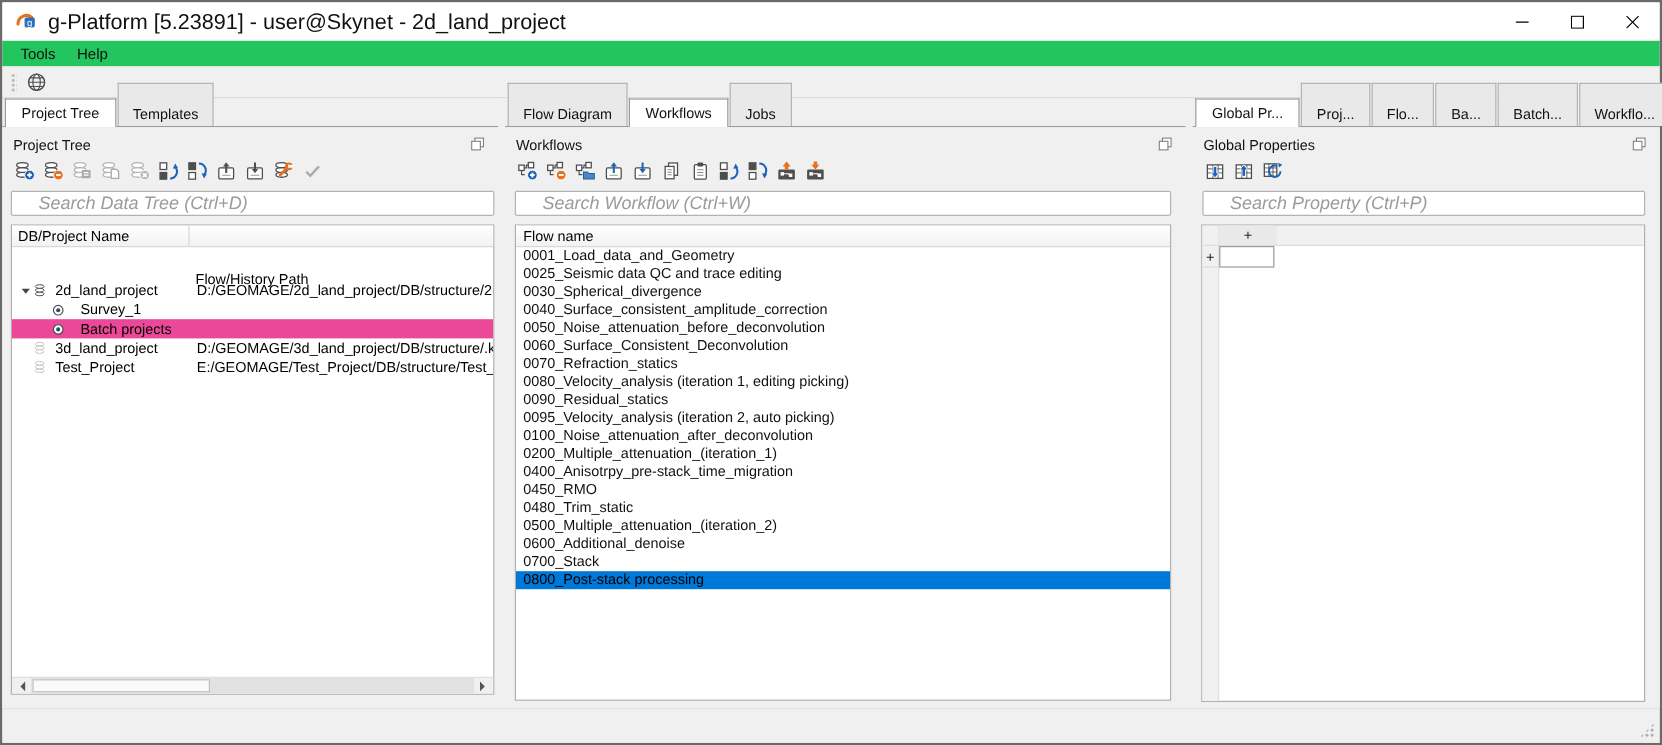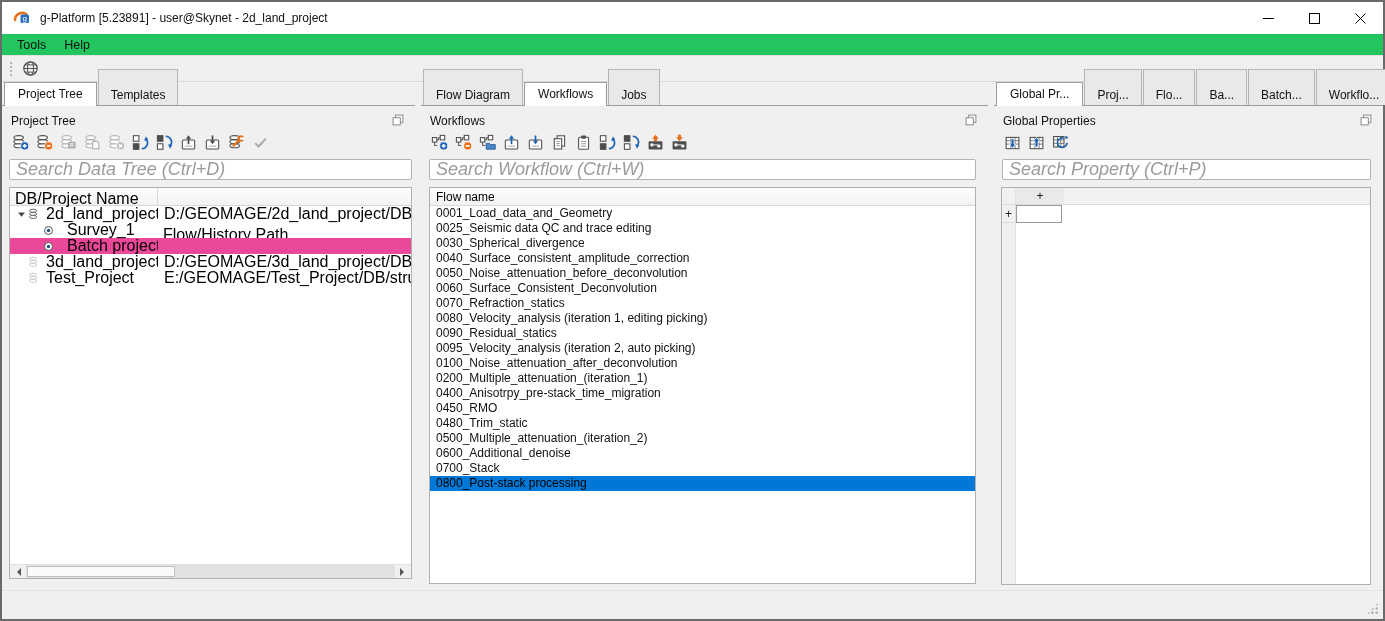--- a/index.html
+++ b/index.html
@@ -2,21 +2,21 @@
 <html style="--sel: #0078d7;"><head>
 <meta charset="utf-8">
 <style>
   html,body{margin:0;padding:0;background:#d8d8d8;font-family:"Liberation Sans",sans-serif;}
   *{box-sizing:border-box;}
   .window{width:1385px;height:621px;border:2px solid #6a6a6a;background:#f0f0f0;display:flex;flex-direction:column;position:relative;}
 
   
   .titlebar{height:32px;background:#fff;display:flex;align-items:center;flex:0 0 auto;}
   .app-icon{width:20px;height:20px;margin:0 8px 0 10px;flex:none;}
-  .title{font-size:12px;color:#111;white-space:nowrap;}
+  .title{font-size:18px;color:#111;white-space:nowrap;}
   .win-btns{margin-left:auto;display:flex;height:100%;}
   .win-btn{width:46px;display:flex;align-items:center;justify-content:center;}
   .win-btn svg{width:11px;height:11px;}
 
   
   .menubar{height:21px;background:#22c55e;display:flex;align-items:center;padding-left:6px;flex:0 0 auto;}
   .menu-item{font-size:12.5px;padding:2px 9px;color:#111;}
   .toolbar-main{height:27px;background:#f0f0f0;border-top:1px solid #e2e2e2;border-bottom:1px solid #d8d8d8;display:flex;align-items:center;padding-left:4px;flex:0 0 auto;}
   .grip{width:5px;height:16px;margin:0 6px 0 3px;background-image:radial-gradient(circle,#b4b4b4 1px,transparent 1.3px);background-size:4px 4px;}
   .tbtn{width:20px;height:20px;display:flex;align-items:center;justify-content:center;flex:none;}
@@ -32,26 +32,26 @@
 
   .tabs{display:flex;align-items:flex-end;height:24px;padding-left:2px;border-bottom:1px solid #9b9b9b;flex:0 0 auto;}
   .tab{font-size:12px;line-height:14px;padding:18px 12px 3px;background:#e9e9e9;border:1px solid #b5b5b5;border-bottom:none;margin-right:1px;margin-top:2px;color:#111;white-space:nowrap;}
   .tab.active{background:#fff;border-color:#9b9b9b;margin-top:0;margin-bottom:-1px;padding:4px 13px 5px;}
 
   .dock{flex:1;display:flex;flex-direction:column;min-height:0;background:#f0f0f0;}
   .dock-title{display:flex;align-items:center;padding:7px 9px 2px 9px;font-size:12px;color:#111;flex:none;}
   .float-btn{margin-left:auto;width:15px;height:15px;}
   .float-btn svg{width:14px;height:14px;}
   .icon-row{display:flex;align-items:center;gap:4px;padding:3px 4px 3px 8px;height:25px;flex:none;}
-  .search{height:21px;border:1px solid #b3b3b3;border-radius:2px;font-size:18px;padding:0 6px;background:#fff;font-family:"Liberation Sans",sans-serif;margin:4px 12px 2px 8px;flex:none;outline:none;color:#222;}
+  .search{height:21px;border:1px solid #b3b3b3;border-radius:2px;font-size:15px;padding:0 22px;background:#fff;font-family:"Liberation Sans",sans-serif;margin:4px 12px 2px 8px;flex:none;outline:none;color:#222;}
   .search::placeholder{color:#9b9b9b;font-style:italic;}
   .panel.left .search{margin:4px 3px 2px 7px;}
 
   
-  .tree-box{flex:1;margin:5px 3px 11px 7px;border:1px solid #b0b0b0;background:#fff;display:flex;flex-direction:column;min-height:0;font-size:16px;}
+  .tree-box{flex:1;margin:5px 3px 11px 7px;border:1px solid #b0b0b0;background:#fff;display:flex;flex-direction:column;min-height:0;font-size:12px;gap:28px;}
   .tree-header{display:flex;height:18px;background:linear-gradient(#ffffff,#f2f2f2);border-bottom:1px solid #d8d8d8;flex:none;}
   .tree-header .c1{width:148px;border-right:1px solid #d8d8d8;padding:2px 0 0 5px;}
   .tree-header .c2{flex:1;padding:2px 0 0 5px;margin-top:36px;}
   .tree-body{flex:1;overflow:hidden;}
   .trow{display:flex;height:16px;align-items:center;white-space:nowrap;}
   .trow.hl{background:#ec4899;}
   .tcol1{width:148px;flex:none;display:flex;align-items:center;overflow:hidden;padding-left:4px;}
   .tcol2{flex:1;overflow:hidden;padding-left:6px;}
   .exp{width:14px;flex:none;display:flex;align-items:center;justify-content:center;}
   .exp svg{width:9px;height:9px;}

